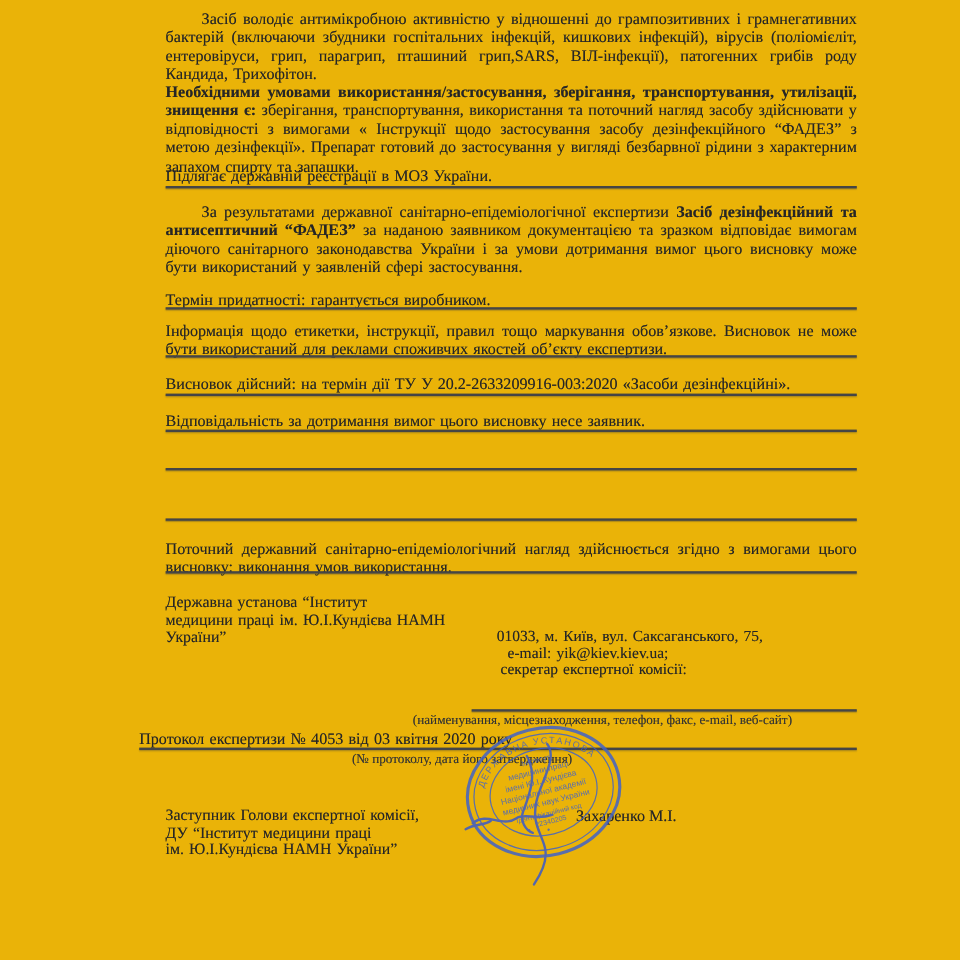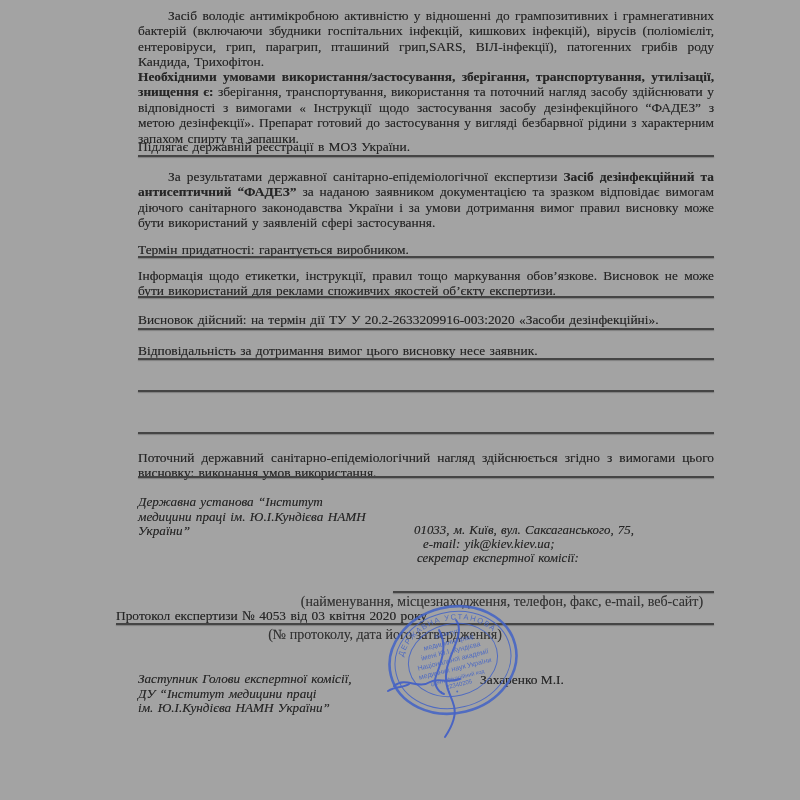--- a/index.html
+++ b/index.html
@@ -1,39 +1,39 @@
 <!DOCTYPE html>
 <html><head>
 <meta charset="utf-8">
 <style>
   html,body{margin:0;padding:0;background:#fff;}
   #page{
-    position:relative;width:800px;height:800px;background:#a3a3a3;
+    position:relative;width:800px;height:800px;background:#eab308;
     font-family:"Liberation Serif","DejaVu Serif",serif;
     color:#262626;overflow:hidden;
     -webkit-font-smoothing:antialiased;
   }
   .blk{
     position:absolute;left:138px;width:576px;
     font-size:13.4px;line-height:15.4px;
     text-align:justify;text-align-last:left;
     text-shadow:0 0 .5px rgba(50,50,50,.55);
     word-spacing:1px;
   }
   .indent{text-indent:30px;}
   .b{font-weight:bold;}
   .rule{
     position:absolute;left:138px;width:576px;height:2px;
     background:#454545;box-shadow:0 1px 1px rgba(60,60,60,.35);
   }
   .small{
-    position:absolute;font-size:14px;color:#333;
+    position:absolute;font-size:11px;color:#333;
     text-shadow:0 0 .4px rgba(60,60,60,.5);
   }
-  .lines div{white-space:nowrap;font-style:italic;}
+  .lines div{white-space:nowrap;}
   #contacts{line-height:14px;font-size:12.9px;text-align:left;width:320px;}
   #inst-name{line-height:14.6px;font-size:13.2px;width:280px;text-align:left;}
   #sig-title{line-height:14.6px;font-size:13.2px;width:300px;text-align:left;margin-top:24px;}
   #sig-name{position:absolute;left:480px;top:672px;font-size:13.4px;
     text-shadow:0 0 .5px rgba(50,50,50,.55);}
   #stamp{position:absolute;left:368px;top:596px;width:177px;height:152px;z-index:5;}
 </style>
 </head>
 <body>
 
@@ -44,21 +44,21 @@
   </div>
 
   <div class="blk" style="top:69px">
     <span class="b">Необхідними умовами використання/застосування, зберігання, транспортування, утилізації, знищення є:</span><span> зберігання, транспортування, використання та поточний нагляд засобу здійснювати у відповідності з вимогами « Інструкції щодо застосування засобу дезінфекційного “ФАДЕЗ” з метою дезінфекції». Препарат готовий до застосування у вигляді безбарвної рідини з характерним запахом спирту та запашки.</span>
   </div>
 
   <div class="blk" style="top:139px">Підлягає державній реєстрації в МОЗ України.</div>
   <div class="rule" style="top:155px"></div>
 
   <div class="blk indent" style="top:169px">
-    <span>За результатами державної санітарно-епідеміологічної експертизи </span><span class="b">Засіб дезінфекційний та антисептичний “ФАДЕЗ”</span><span> за наданою заявником документацією та зразком відповідає вимогам діючого санітарного законодавства України і за умови дотримання вимог правил висновку може бути використаний у заявленій сфері застосування.</span>
+    <span>За результатами державної санітарно-епідеміологічної експертизи </span><span class="b">Засіб дезінфекційний та антисептичний “ФАДЕЗ”</span><span> за наданою заявником документацією та зразком відповідає вимогам діючого санітарного законодавства України і за умови дотримання вимог цього висновку може бути використаний у заявленій сфері застосування.</span>
   </div>
 
   <div class="blk" style="top:242px">Термін придатності: гарантується виробником.</div>
   <div class="rule" style="top:256px"></div>
 
   <div class="blk" style="top:268px">Інформація щодо етикетки, інструкції, правил тощо маркування обовʼязкове. Висновок не може бути використаний для реклами споживчих якостей обʼєкту експертизи.</div>
   <div class="rule" style="top:296px"></div>
 
   <div class="blk" style="top:312px">Висновок дійсний: на термін дії ТУ У 20.2-2633209916-003:2020 «Засоби дезінфекційні».</div>
   <div class="rule" style="top:328px"></div>

